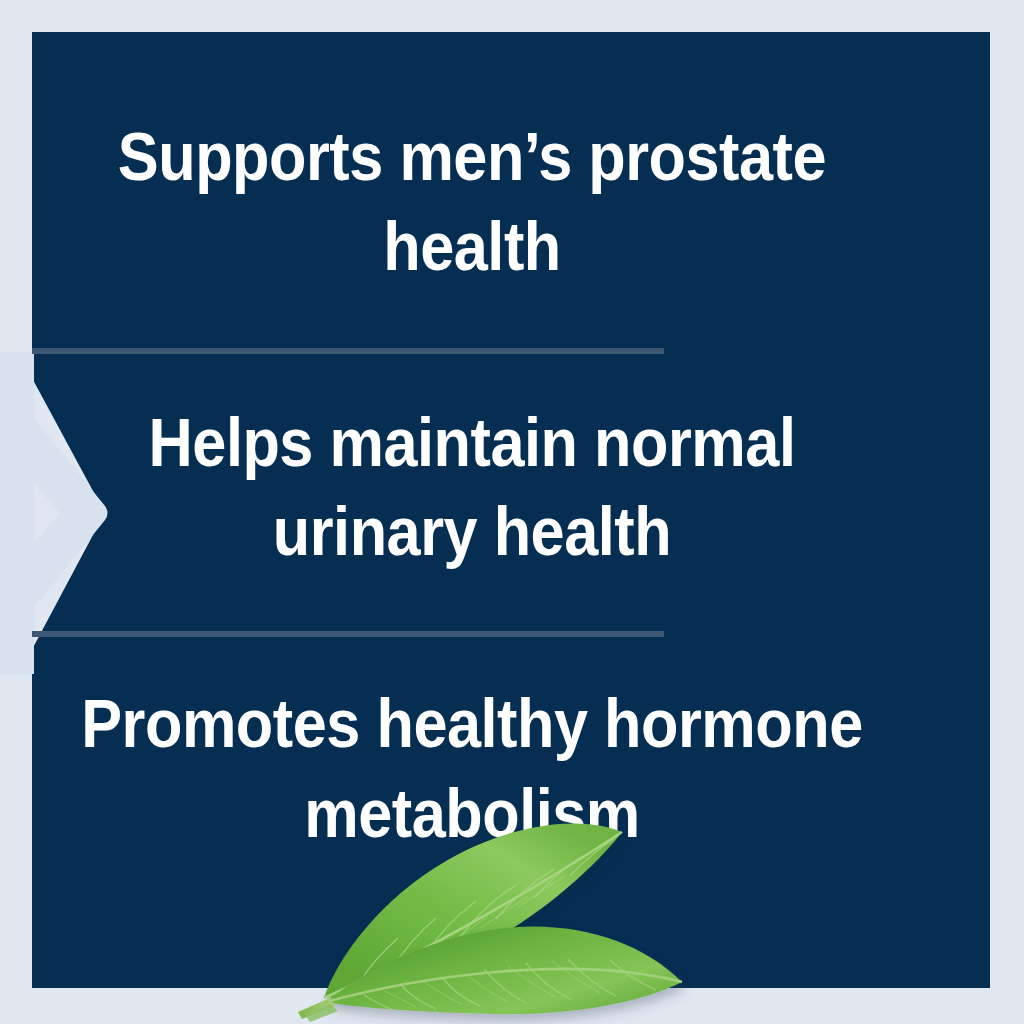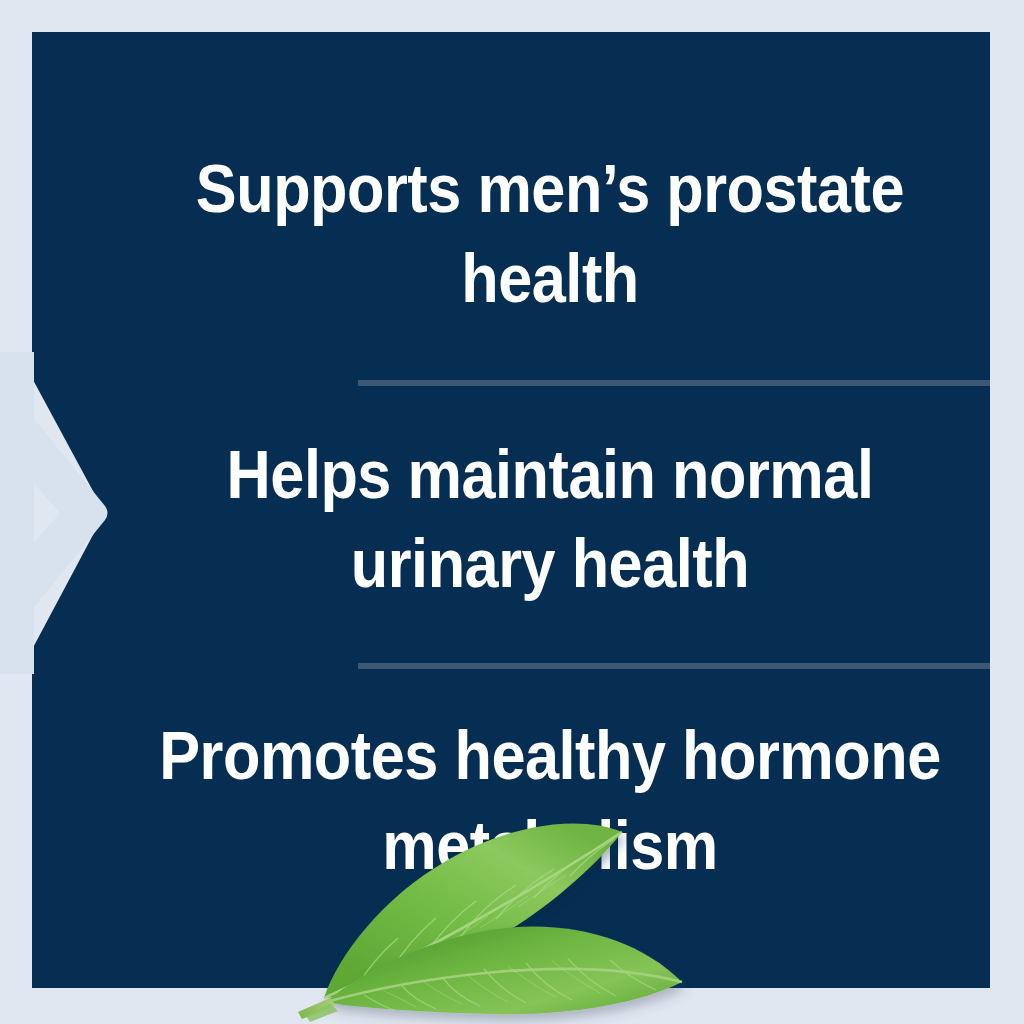--- a/index.html
+++ b/index.html
@@ -55,24 +55,24 @@
 
   
   .content {
     position: absolute;
     left: 32px;
     top: 32px;
     width: 958px;
     height: 956px;
     display: flex;
     flex-direction: column;
-    align-items: flex-end;
+    align-items: flex-start;
     justify-content: flex-start;
     box-sizing: border-box;
-    padding-top: 112px;
+    padding-top: 80px;
   }
 
   .benefit {
     width: 880px;
     text-align: center;
     color: #ffffff;
     font-weight: bold;
     font-size: 68px;
     line-height: 1.32;
     letter-spacing: -0.5px;

